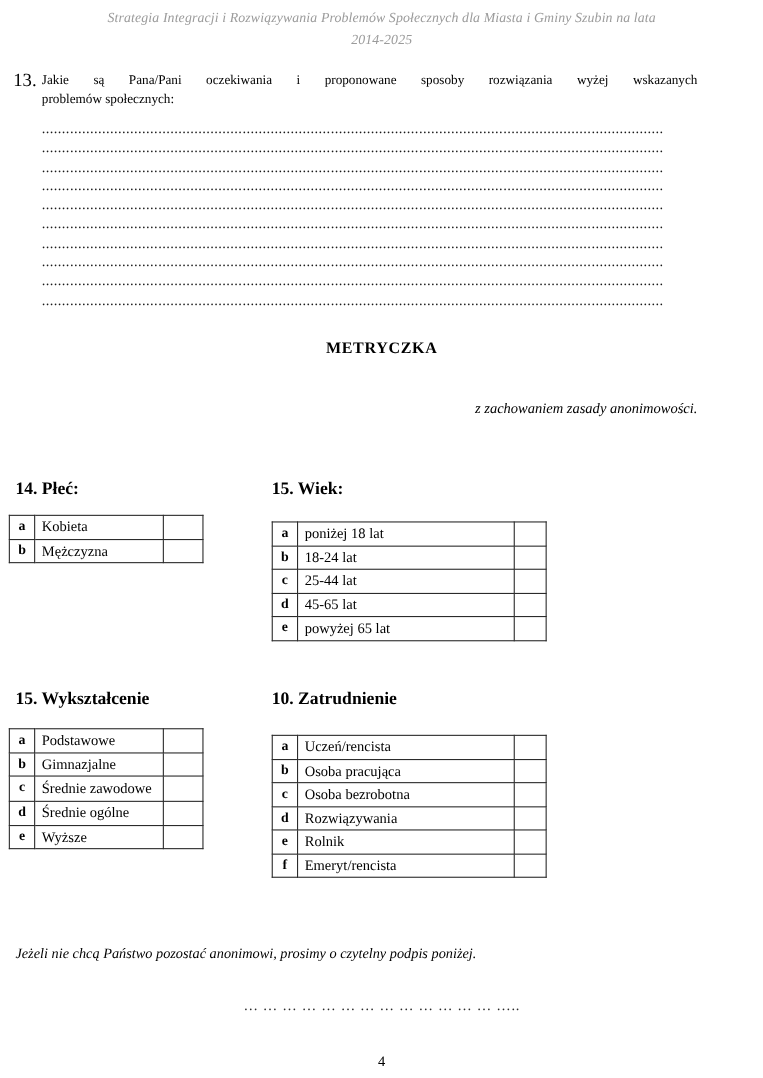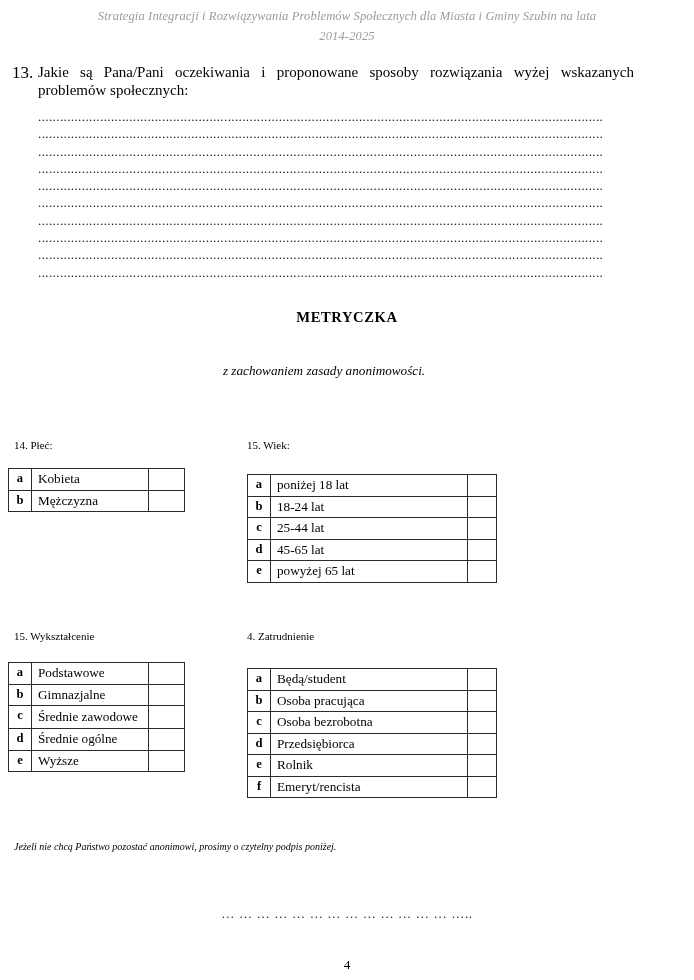--- a/index.html
+++ b/index.html
@@ -50,21 +50,21 @@
     align-items: flex-start;
   }
   .q13-num {
     width: 26px;
     flex: 0 0 26px;
     font-size: 17px;
     line-height: 17.5px;
   }
   .q13-text {
     flex: 1 1 auto;
-    font-size: 15px;
+    font-size: 12px;
     line-height: 17.5px;
     text-align: justify;
     text-justify: inter-word;
   }
   .q13-text .lead {
     display: block;
     text-align: justify;
     text-align-last: justify;
   }
   .q13-text .tail {
@@ -104,27 +104,27 @@
     position: absolute;
     left: 14px;
     top: 362px;
     width: 620px;
     font-style: italic;
     font-size: 13.2px;
     line-height: 18.5px;
     text-align: justify;
   }
   .intro-note .l1 { display: block; text-align: justify; text-align-last: justify; }
-  .intro-note .l2 { display: block; text-align: center; }
+  .intro-note .l2 { display: block; text-align: right; }
 
   
   .q-heading {
     position: absolute;
-    font-weight: normal;
-    font-size: 11px;
+    font-weight: bold;
+    font-size: 16px;
     line-height: 16px;
     white-space: nowrap;
   }
   #h14 { left: 14px;  top: 437px; }
   #h15 { left: 247px; top: 437px; }
   #h16 { left: 14px;  top: 628px; }
   #h17 { left: 247px; top: 628px; }
 
   
   .opt-table {
@@ -163,24 +163,24 @@
   #t16 td.mark  { width: 35px; }
   #t16 td.two-line { line-height: 19px; }
 
   #t17 { left: 247px; top: 668px; width: 250px; }
   #t17 td.mark  { width: 28px; }
 
   
   .sign-note {
     position: absolute;
     left: 14px;
-    top: 838px;
+    top: 858px;
     width: 620px;
     font-style: italic;
-    font-size: 10px;
+    font-size: 13px;
     line-height: 18px;
   }
   .sign-dots {
     position: absolute;
     left: 0;
     top: 906px;
     width: 694px;
     text-align: center;
     font-size: 13.2px;
     letter-spacing: 0.6px;
@@ -239,21 +239,21 @@
 
   <div class="metryczka-title">METRYCZKA</div>
 
   <div class="intro-note">
     <span class="l2">z zachowaniem zasady anonimowości.</span>
   </div>
 
   <div class="q-heading" id="h14">14. Płeć:</div>
   <div class="q-heading" id="h15">15. Wiek:</div>
   <div class="q-heading" id="h16">15. Wykształcenie</div>
-  <div class="q-heading" id="h17">4. Zatrudnienie</div>
+  <div class="q-heading" id="h17">10. Zatrudnienie</div>
 
   <table class="opt-table" id="t14">
     <tbody>
       <tr>
         <td class="key">a</td>
         <td class="label">Kobieta</td>
         <td class="mark"></td>
       </tr>
       <tr>
         <td class="key">b</td>
@@ -320,36 +320,36 @@
         <td class="label">Wyższe</td>
         <td class="mark"></td>
       </tr>
     </tbody>
   </table>
 
   <table class="opt-table" id="t17">
     <tbody>
       <tr>
         <td class="key">a</td>
-        <td class="label">Będą/student</td>
+        <td class="label">Uczeń/rencista</td>
         <td class="mark"></td>
       </tr>
       <tr>
         <td class="key">b</td>
         <td class="label">Osoba pracująca</td>
         <td class="mark"></td>
       </tr>
       <tr>
         <td class="key">c</td>
         <td class="label">Osoba bezrobotna</td>
         <td class="mark"></td>
       </tr>
       <tr>
         <td class="key">d</td>
-        <td class="label">Przedsiębiorca</td>
+        <td class="label">Rozwiązywania</td>
         <td class="mark"></td>
       </tr>
       <tr>
         <td class="key">e</td>
         <td class="label">Rolnik</td>
         <td class="mark"></td>
       </tr>
       <tr>
         <td class="key">f</td>
         <td class="label">Emeryt/rencista</td>

